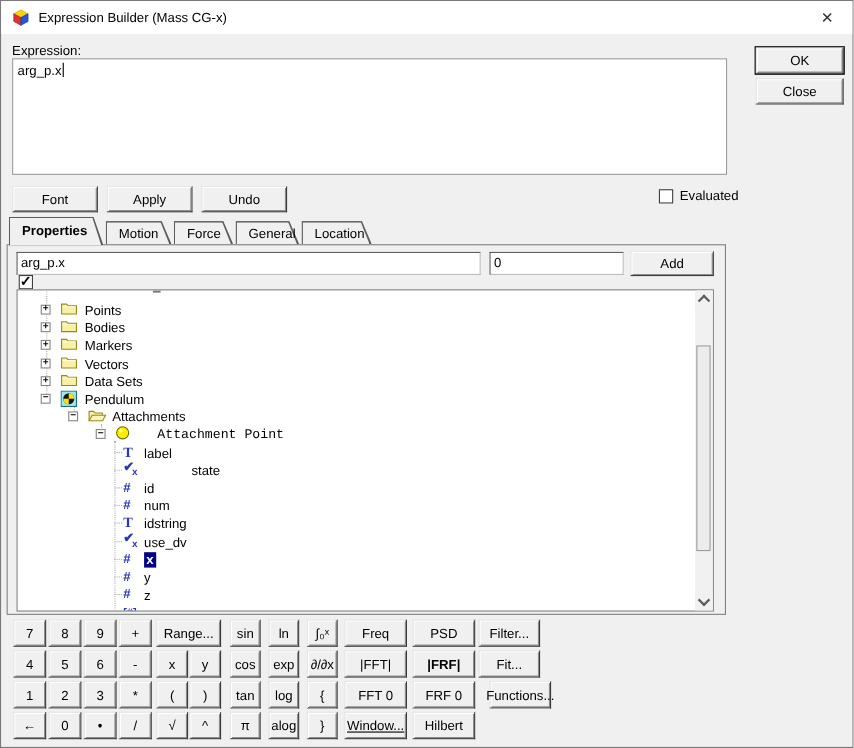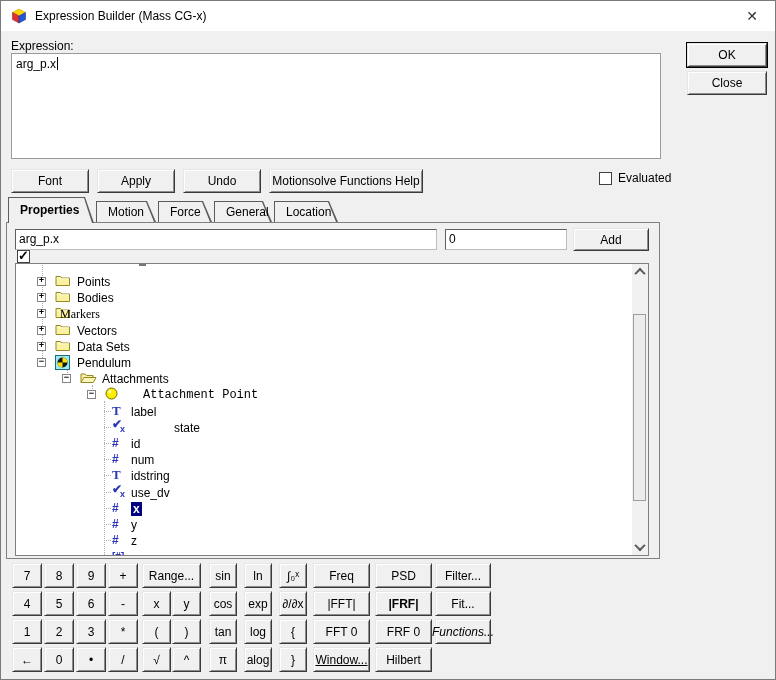--- a/index.html
+++ b/index.html
@@ -75,21 +75,20 @@
 
   <span class="lbl-static" style="left:10px;top:38px;">Expression:</span>
   <div class="bigbox"><span>arg_p.x</span><span class="caret"></span></div>
 
   <div class="btn default" style="left:686px;top:42px;width:80px;height:24px;">OK</div>
   <div class="btn" style="left:686px;top:70px;width:80px;height:24px;">Close</div>
 
   <div class="btn" style="left:10px;top:168px;width:78px;height:24px;">Font</div>
   <div class="btn" style="left:96px;top:168px;width:78px;height:24px;">Apply</div>
   <div class="btn" style="left:182px;top:168px;width:78px;height:24px;">Undo</div>
-  <div class="btn" style="left:268px;top:168px;width:154px;height:24px;">Motionsolve Functions Help</div>
   <span class="checkbox" style="left:598px;top:171px;"></span>
   <span class="lbl-static" style="left:617px;top:170px;">Evaluated</span>
 
   <div class="tab active" style="left:7px;top:196px;width:86px;height:26px;">
       <span class="shape">
         <i></i>
       </span>
       <span class="lbl">Properties</span>
     </div>
   <div class="tab" style="left:95px;top:200px;width:60px;height:21px;">
@@ -155,21 +154,21 @@
             <path d="M1.8 4.8 L13.8 4.8" stroke="#fffbd8" stroke-width="1"></path>
           </svg></span>
         <span class="txt" style="left: 61px;">Bodies</span>
       </div>
       <div class="tree-row" style="top: 42px;">
         <span class="exp" style="left: 21px;">+</span>
         <span class="ic" style="left: 39px;"><svg width="16" height="13" viewBox="0 0 16 13">
             <path d="M1 2.5 L5.5 2.5 L7 4 L14.5 4 L14.5 11.5 L1 11.5 Z" fill="#f9f0a2" stroke="#97891f"></path>
             <path d="M1.8 4.8 L13.8 4.8" stroke="#fffbd8" stroke-width="1"></path>
           </svg></span>
-        <span class="txt" style="left: 44px; font-family: Liberation Serif, serif;">Markers</span>
+        <span class="txt" style="left: 61px;">Markers</span>
       </div>
       <div class="tree-row" style="top: 59px;">
         <span class="exp" style="left: 21px;">+</span>
         <span class="ic" style="left: 39px;"><svg width="16" height="13" viewBox="0 0 16 13">
             <path d="M1 2.5 L5.5 2.5 L7 4 L14.5 4 L14.5 11.5 L1 11.5 Z" fill="#f9f0a2" stroke="#97891f"></path>
             <path d="M1.8 4.8 L13.8 4.8" stroke="#fffbd8" stroke-width="1"></path>
           </svg></span>
         <span class="txt" style="left: 61px;">Vectors</span>
       </div>
       <div class="tree-row" style="top: 75px;">
@@ -294,21 +293,21 @@
       <div class="btn" style="left: 43px; top: 618px; width: 30px; height: 25px;">2</div>
       <div class="btn" style="left: 75px; top: 618px; width: 30px; height: 25px;">3</div>
       <div class="btn" style="left: 107px; top: 618px; width: 30px; height: 25px;">*</div>
       <div class="btn" style="left: 141px; top: 618px; width: 29px; height: 25px;">(</div>
       <div class="btn" style="left: 171px; top: 618px; width: 29px; height: 25px;">)</div>
       <div class="btn" style="left: 208px; top: 618px; width: 28px; height: 25px;">tan</div>
       <div class="btn" style="left: 243px; top: 618px; width: 28px; height: 25px;">log</div>
       <div class="btn" style="left: 278px; top: 618px; width: 28px; height: 25px;">{</div>
       <div class="btn" style="left: 312px; top: 618px; width: 57px; height: 25px;">FFT 0</div>
       <div class="btn" style="left: 374px; top: 618px; width: 57px; height: 25px;">FRF 0</div>
-      <div class="btn" style="left: 434px; top: 618px; width: 56px; height: 25px; font-style: italic;">Functions...</div>
+      <div class="btn" style="left: 444px; top: 618px; width: 56px; height: 25px;">Functions...</div>
       <div class="btn" style="left: 11px; top: 646px; width: 30px; height: 25px;">←</div>
       <div class="btn" style="left: 43px; top: 646px; width: 30px; height: 25px;">0</div>
       <div class="btn" style="left: 75px; top: 646px; width: 30px; height: 25px;">•</div>
       <div class="btn" style="left: 107px; top: 646px; width: 30px; height: 25px;">/</div>
       <div class="btn" style="left: 141px; top: 646px; width: 29px; height: 25px;">√</div>
       <div class="btn" style="left: 171px; top: 646px; width: 29px; height: 25px;">^</div>
       <div class="btn" style="left: 208px; top: 646px; width: 28px; height: 25px;">π</div>
       <div class="btn" style="left: 243px; top: 646px; width: 28px; height: 25px;">alog</div>
       <div class="btn" style="left: 278px; top: 646px; width: 28px; height: 25px;">}</div>
       <div class="btn" style="left: 312px; top: 646px; width: 57px; height: 25px; text-decoration: underline;">Window...</div>

